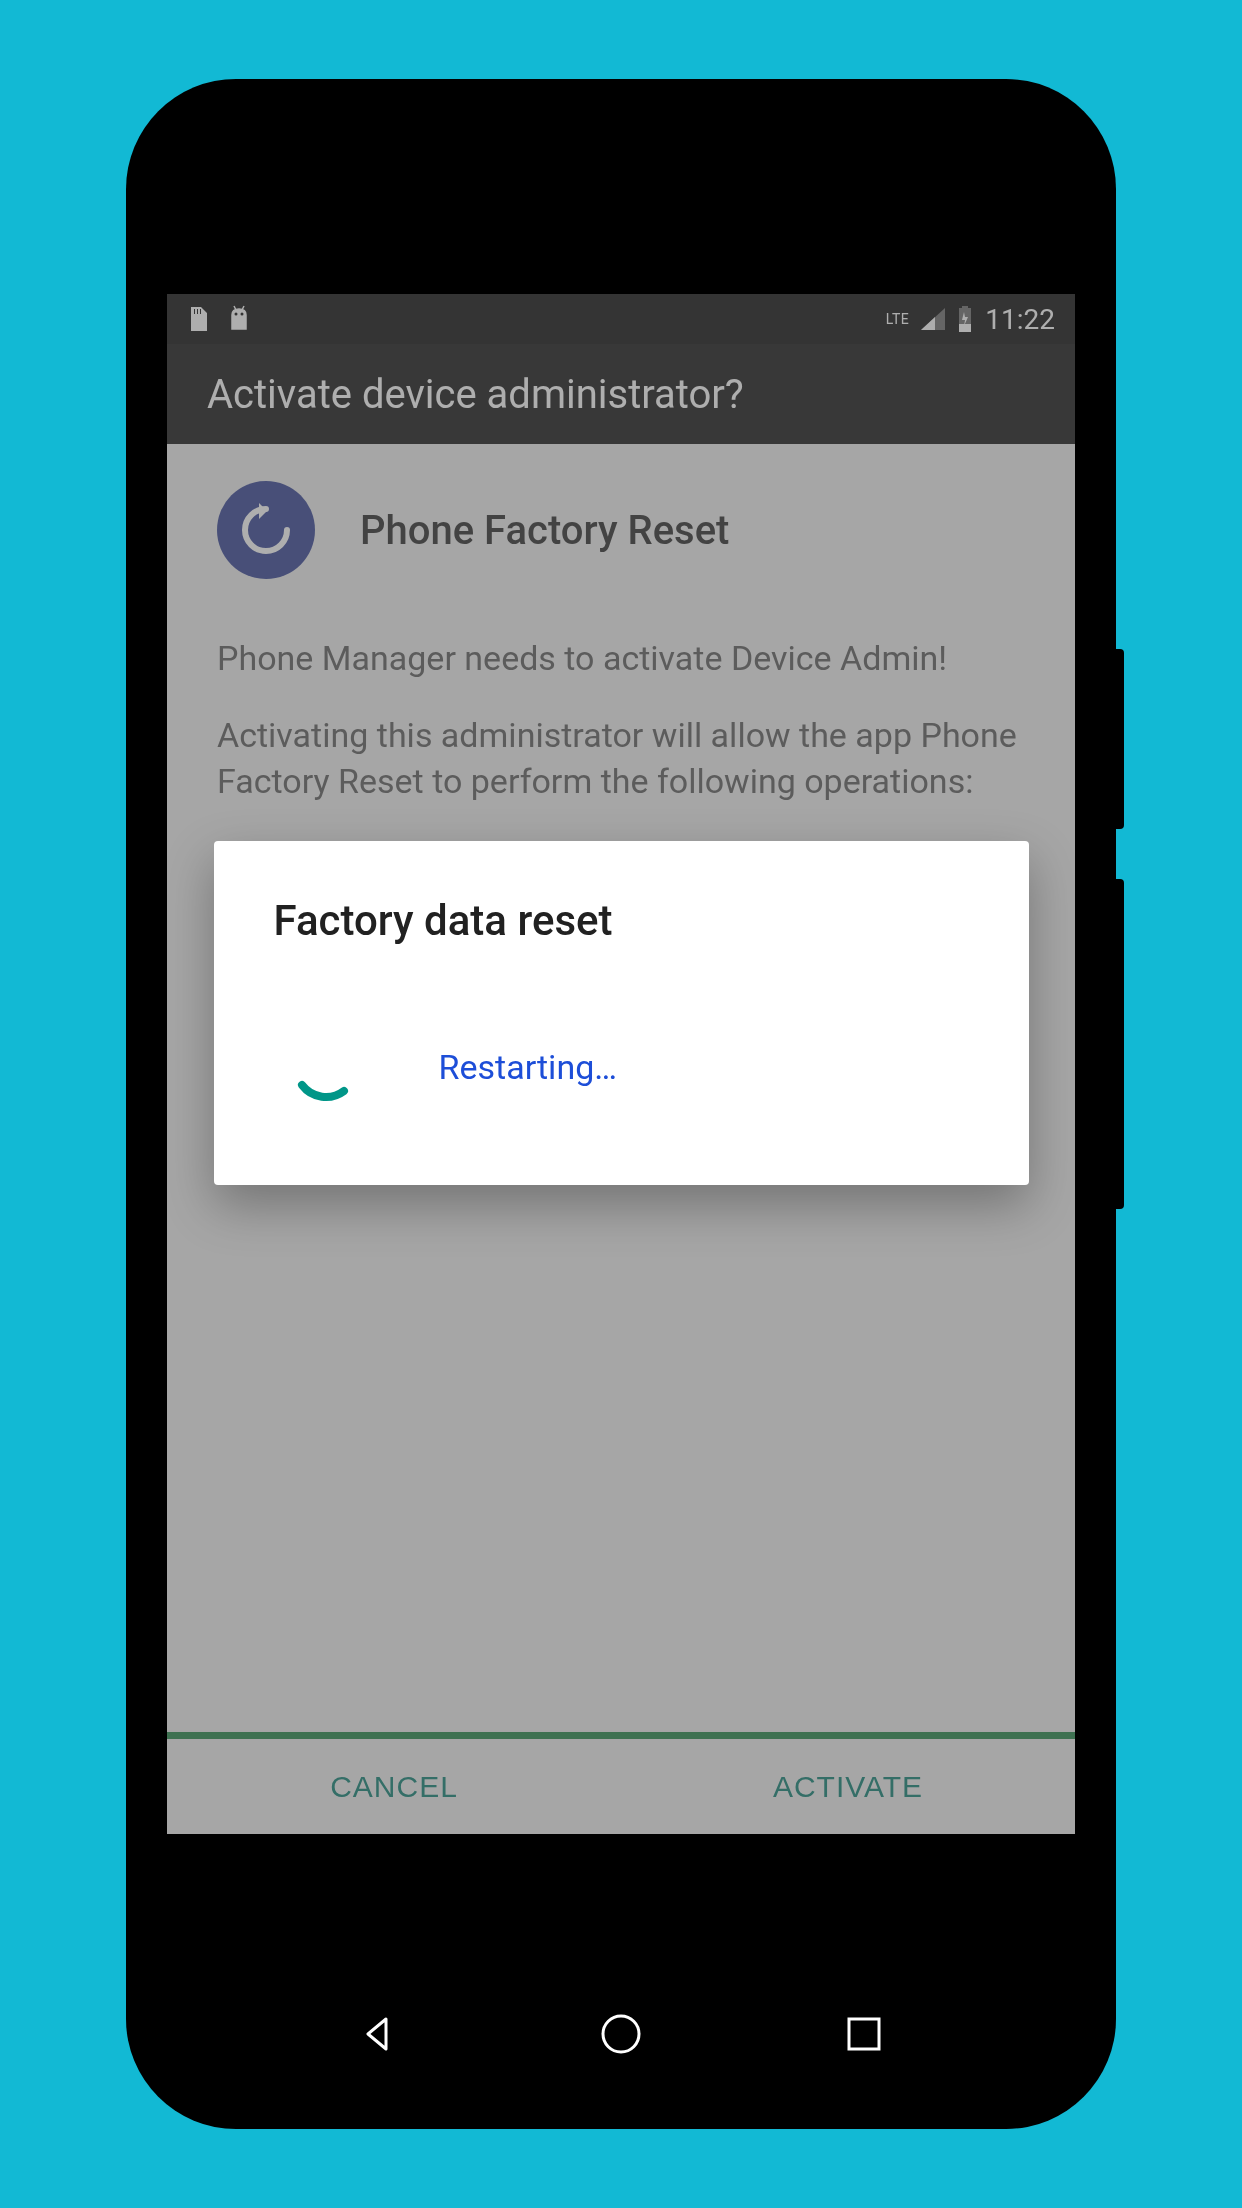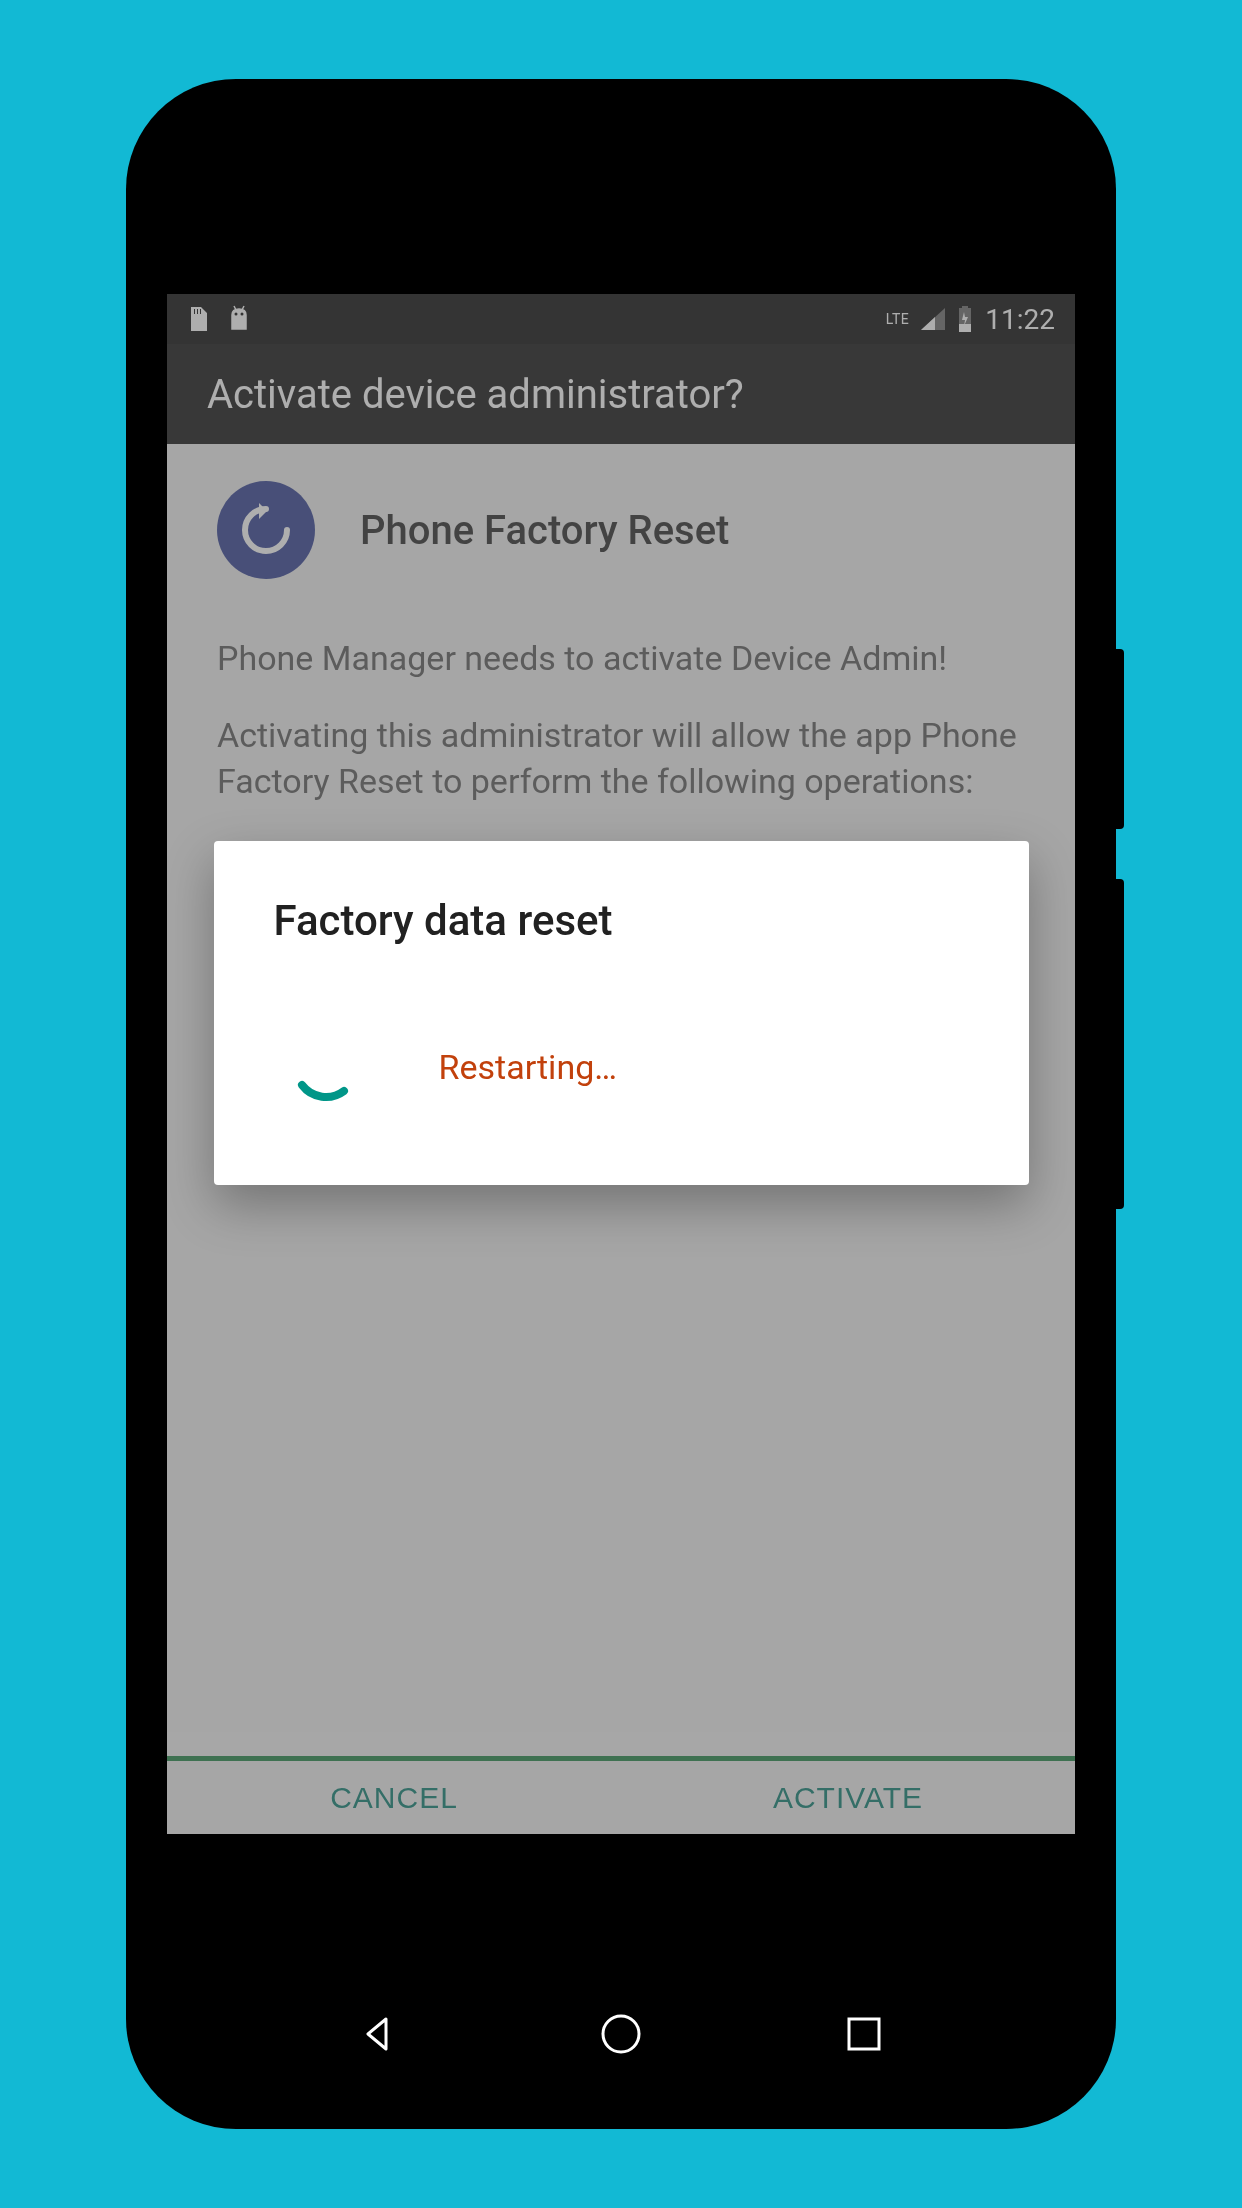--- a/index.html
+++ b/index.html
@@ -164,23 +164,23 @@
       color: #545454;
       line-height: 1.35;
       margin-top: 29px;
     }
     
     .button-bar {
       position: absolute;
       bottom: 0;
       left: 0;
       right: 0;
-      height: 78px;
+      height: 102px;
       background: #eeeeee;
-      border-top: 5px solid #15803d;
+      border-top: 7px solid #15803d;
       display: flex;
     }
     
     .action-button {
       flex: 1;
       display: flex;
       align-items: center;
       justify-content: center;
       font-size: 30px;
       font-weight: 500;
@@ -227,21 +227,21 @@
       padding-left: 10px;
     }
     
     .spinner {
       width: 85px;
       height: 85px;
     }
     
     .dialog-status {
       font-size: 34px;
-      color: #c2410c;
+      color: #1d4ed8;
     }
     
     .nav-bar {
       position: absolute;
       bottom: 45px;
       left: 41px;
       right: 41px;
       height: 100px;
       display: flex;
       align-items: center;

